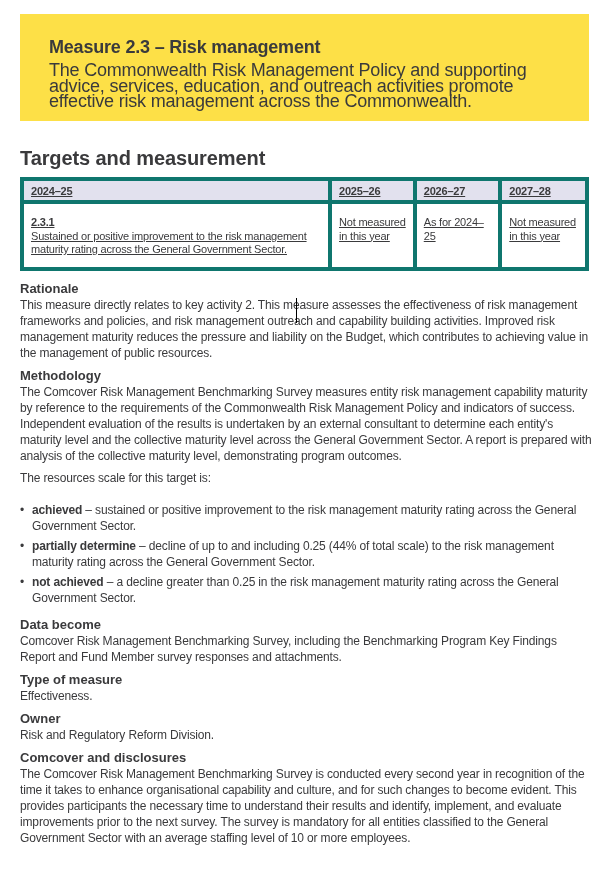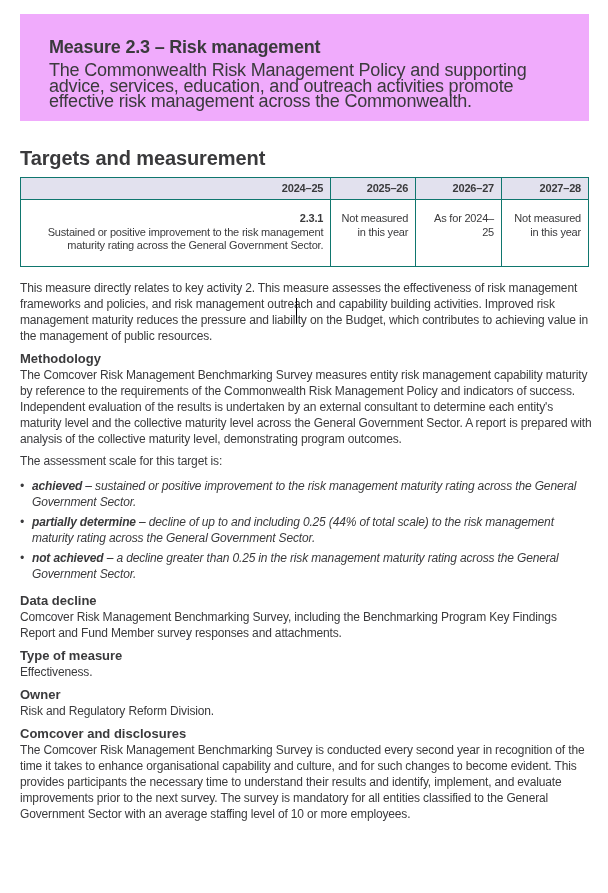--- a/index.html
+++ b/index.html
@@ -13,21 +13,21 @@
       font-family: "Liberation Sans", sans-serif;
       color: #3a3a3c;
       position: relative;
     }
     .banner {
       position: absolute;
       left: 20px;
       top: 14px;
       width: 569px;
       height: 107px;
-      background: #f0abfc;
+      background: #fde047;
       padding: 22px 29px 0 29px;
     }
     .banner h1 {
       font-size: 18px;
       font-weight: bold;
       color: #3a3a3c;
       letter-spacing: -0.2px;
       line-height: 22px;
       margin-bottom: 5px;
     }
@@ -49,25 +49,26 @@
     table.targets {
       position: absolute;
       left: 20px;
       top: 177px;
       width: 569px;
       border-collapse: collapse;
       font-size: 11px;
       color: #3a3a3c;
     }
     table.targets th, table.targets td {
-      border: 1px solid #0f766e;
-      text-align: right;
+      border: 4px solid #0f766e;
+      text-align: left;
       vertical-align: top;
       padding: 3px 7px;
       letter-spacing: -0.2px;
+      text-decoration: underline;
     }
     table.targets th {
       background: #e2e1ee;
       font-weight: bold;
       height: 22px;
       padding-top: 4px;
     }
     table.targets td {
       height: 67px;
       line-height: 13.5px;
@@ -91,21 +92,21 @@
     }
     .body-area h2 {
       font-size: 13px;
       font-weight: bold;
       color: #3a3a3c;
       line-height: 17px;
       letter-spacing: 0;
     }
     .body-area p { margin-bottom: 6px; }
     .body-area .block { margin-bottom: 2px; }
-    ul.scale { list-style: none; margin-top: 9px; font-style: italic; }
+    ul.scale { list-style: none; margin-top: 16px; }
     ul.scale li {
       position: relative;
       padding-left: 12px;
       margin-bottom: 4px;
     }
     ul.scale li::before {
       content: "•";
       position: absolute;
       left: 0;
       top: 0;
@@ -147,36 +148,37 @@
       </td>
       <td>Not measured in this year</td>
       <td>As for 2024–25</td>
       <td>Not measured in this year</td>
     </tr>
   </tbody>
 </table>
 
 <div class="body-area">
   <div class="block">
+    <h2>Rationale</h2>
     <p>This measure directly relates to key activity 2. This measure assesses the effectiveness of risk management frameworks and policies, and risk management outreach and capability building activities. Improved risk management maturity reduces the pressure and liability on the Budget, which contributes to achieving value in the management of public resources.</p>
   </div>
 
   <div class="block">
     <h2>Methodology</h2>
     <p>The Comcover Risk Management Benchmarking Survey measures entity risk management capability maturity by reference to the requirements of the Commonwealth Risk Management Policy and indicators of success. Independent evaluation of the results is undertaken by an external consultant to determine each entity's maturity level and the collective maturity level across the General Government Sector. A report is prepared with analysis of the collective maturity level, demonstrating program outcomes.</p>
-    <p style="margin-bottom:2px;">The assessment scale for this target is:</p>
+    <p style="margin-bottom:2px;">The resources scale for this target is:</p>
     <ul class="scale">
       <li><b>achieved</b><span> – sustained or positive improvement to the risk management maturity rating across the General Government Sector.</span></li>
       <li><b>partially determine</b><span> – decline of up to and including 0.25 (44% of total scale) to the risk management maturity rating across the General Government Sector.</span></li>
       <li><b>not achieved</b><span> – a decline greater than 0.25 in the risk management maturity rating across the General Government Sector.</span></li>
     </ul>
   </div>
 
   <div class="block" style="margin-top:10px;">
-    <h2>Data decline</h2>
+    <h2>Data become</h2>
     <p>Comcover Risk Management Benchmarking Survey, including the Benchmarking Program Key Findings Report and Fund Member survey responses and attachments.</p>
   </div>
 
   <div class="block">
     <h2>Type of measure</h2>
     <p>Effectiveness.</p>
   </div>
 
   <div class="block">
     <h2>Owner</h2>

